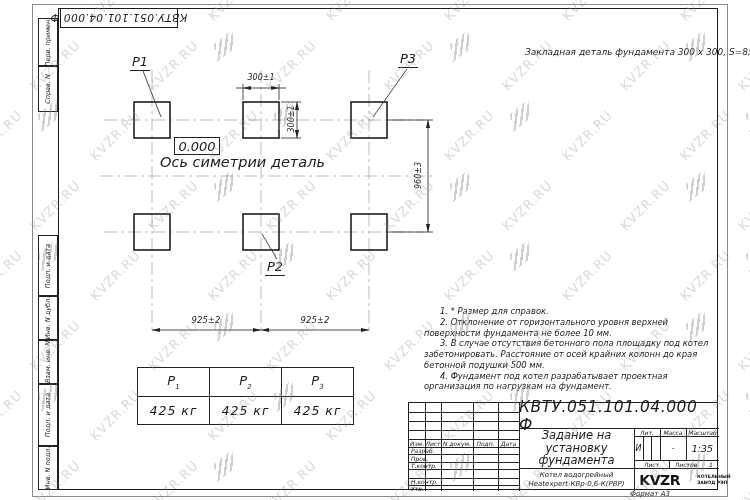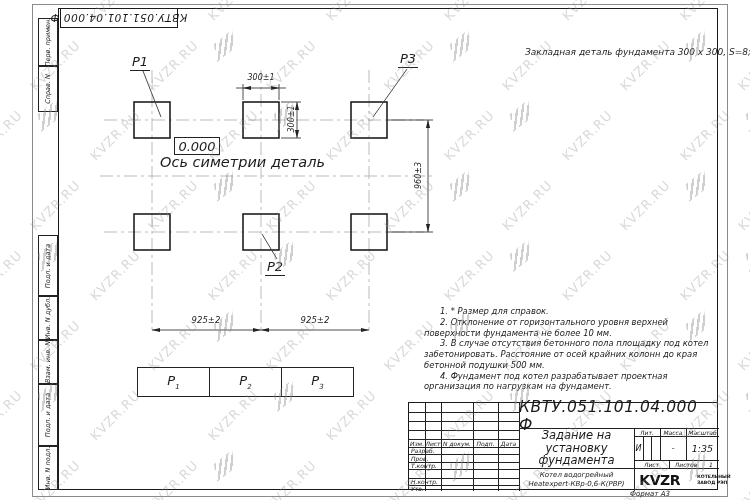--- a/index.html
+++ b/index.html
@@ -163,20 +163,25 @@
   <p>3. В случае отсутствия бетонного пола площадку под котел забетонировать. Расстояние от осей крайних колонн до края бетонной подушки 500 мм.</p>
   <p>4. Фундамент под котел разрабатывает проектная организация по нагрузкам на фундамент.</p>
 </div>
 
 <table class="ltable">
   <tbody>
       <tr class="hd">
     <td><span>P</span><sub>1</sub></td>
     <td><span>P</span><sub>2</sub></td>
     <td><span>P</span><sub>3</sub></td>
+  </tr>
+  <tr class="vl">
+    <td>425 кг</td>
+    <td>425 кг</td>
+    <td>425 кг</td>
   </tr>
 </tbody>
   </table>
 
 <div class="tb">
 
   <div class="lv" style="left:16px;top:0;height:88px;"></div>
   <div class="lv" style="left:32px;top:0;height:88px;"></div>
   <div class="lv" style="left:64px;top:0;height:88px;"></div>
   <div class="lv" style="left:89px;top:0;height:88px;"></div>

